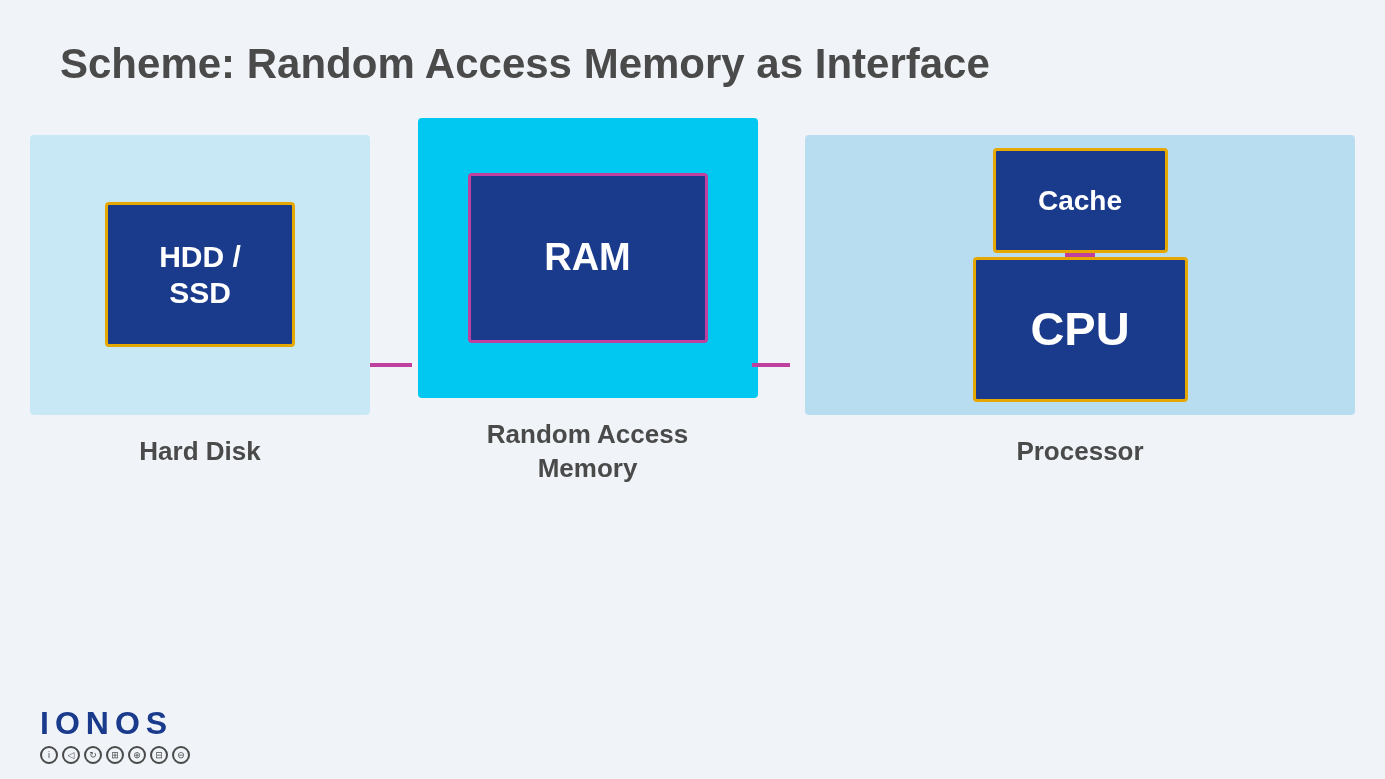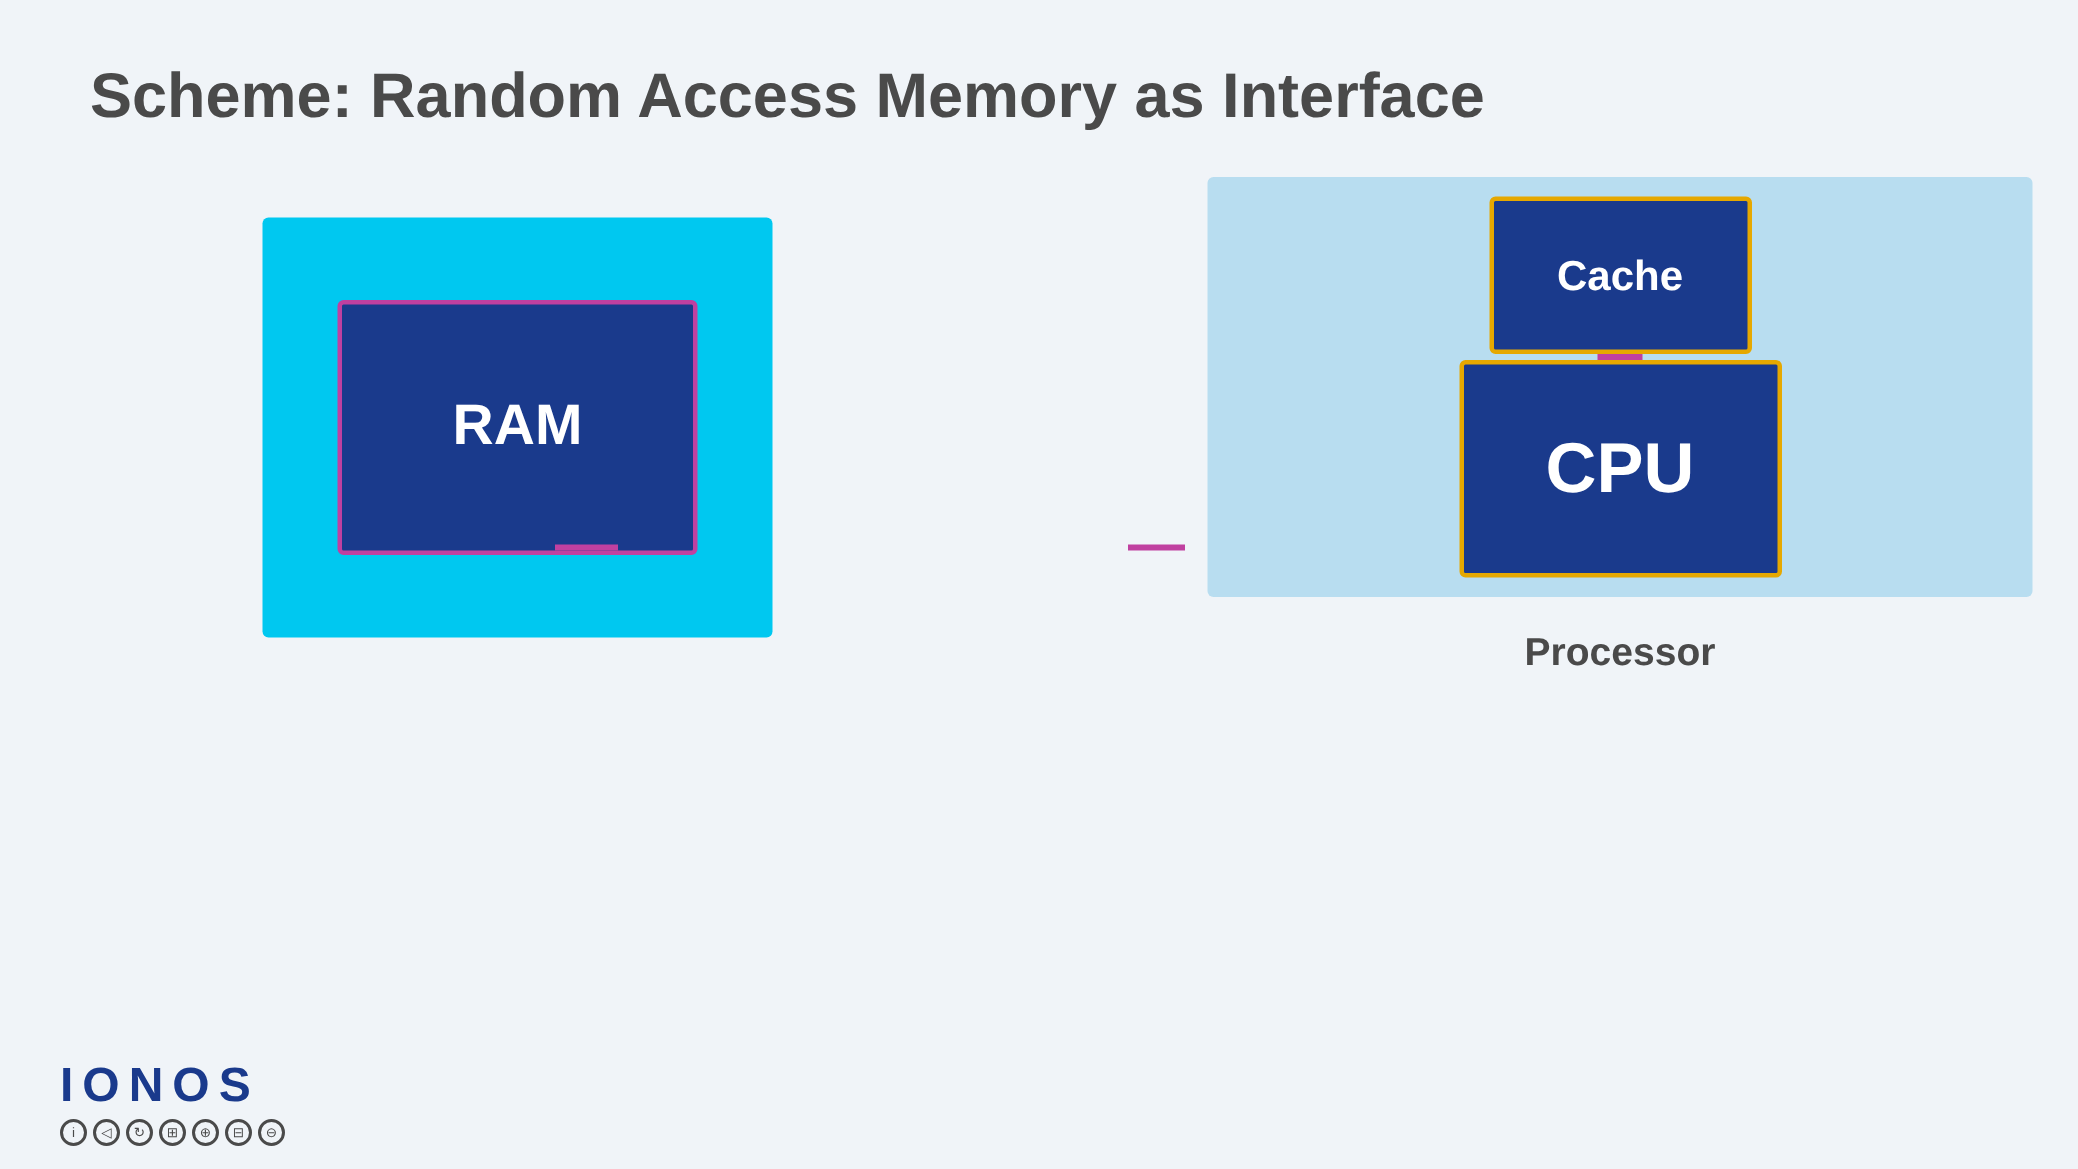--- a/index.html
+++ b/index.html
@@ -169,31 +169,43 @@
 
 <div class="page-wrapper">
 
   <div class="title-area">
     <h1 class="page-title">Scheme: Random Access Memory as Interface</h1>
   </div>
 
   <div class="diagram-area">
     <div class="sections-container">
 
+      <div class="section-wrap">
+        <div class="section-content">
+          <div class="section-inner hdd-section" style="background:#c8e8f5; width:340px; height:280px; border-radius:4px; display:flex; align-items:center; justify-content:center; position:relative;">
+            <div class="component-box hdd-box">
+              <span class="component-label hdd-label">HDD /<br>SSD</span>
+            </div>
+
+          </div>
+        </div>
+        <div class="section-label">Hard Disk</div>
+      </div>
 
       <div style="width:0px; height:4px; background:#c040a0; position:relative; z-index:20; margin:0; flex-shrink:0; margin-bottom:120px; align-self:center;"></div>
 
       <div class="section-wrap">
         <div class="section-content">
           <div style="background:#00c8f0; width:340px; height:280px; border-radius:4px; display:flex; align-items:center; justify-content:center;">
             <div class="component-box ram-box">
               <span class="component-label ram-label">RAM</span>
             </div>
           </div>
         </div>
+        <div class="section-label">Random Access<br>Memory</div>
       </div>
 
       <div style="width:0px; height:4px; background:#c040a0; position:relative; z-index:20; margin:0; flex-shrink:0; margin-bottom:120px;"></div>
 
       <div class="section-wrap">
         <div class="section-content">
           <div style="background:#b8ddf0; width:550px; height:280px; border-radius:4px; display:flex; align-items:center; justify-content:center; gap:0; flex-direction:column;">
 
             <div class="component-box cache-box" style="margin-right:0;">
               <span class="component-label cache-label">Cache</span>

